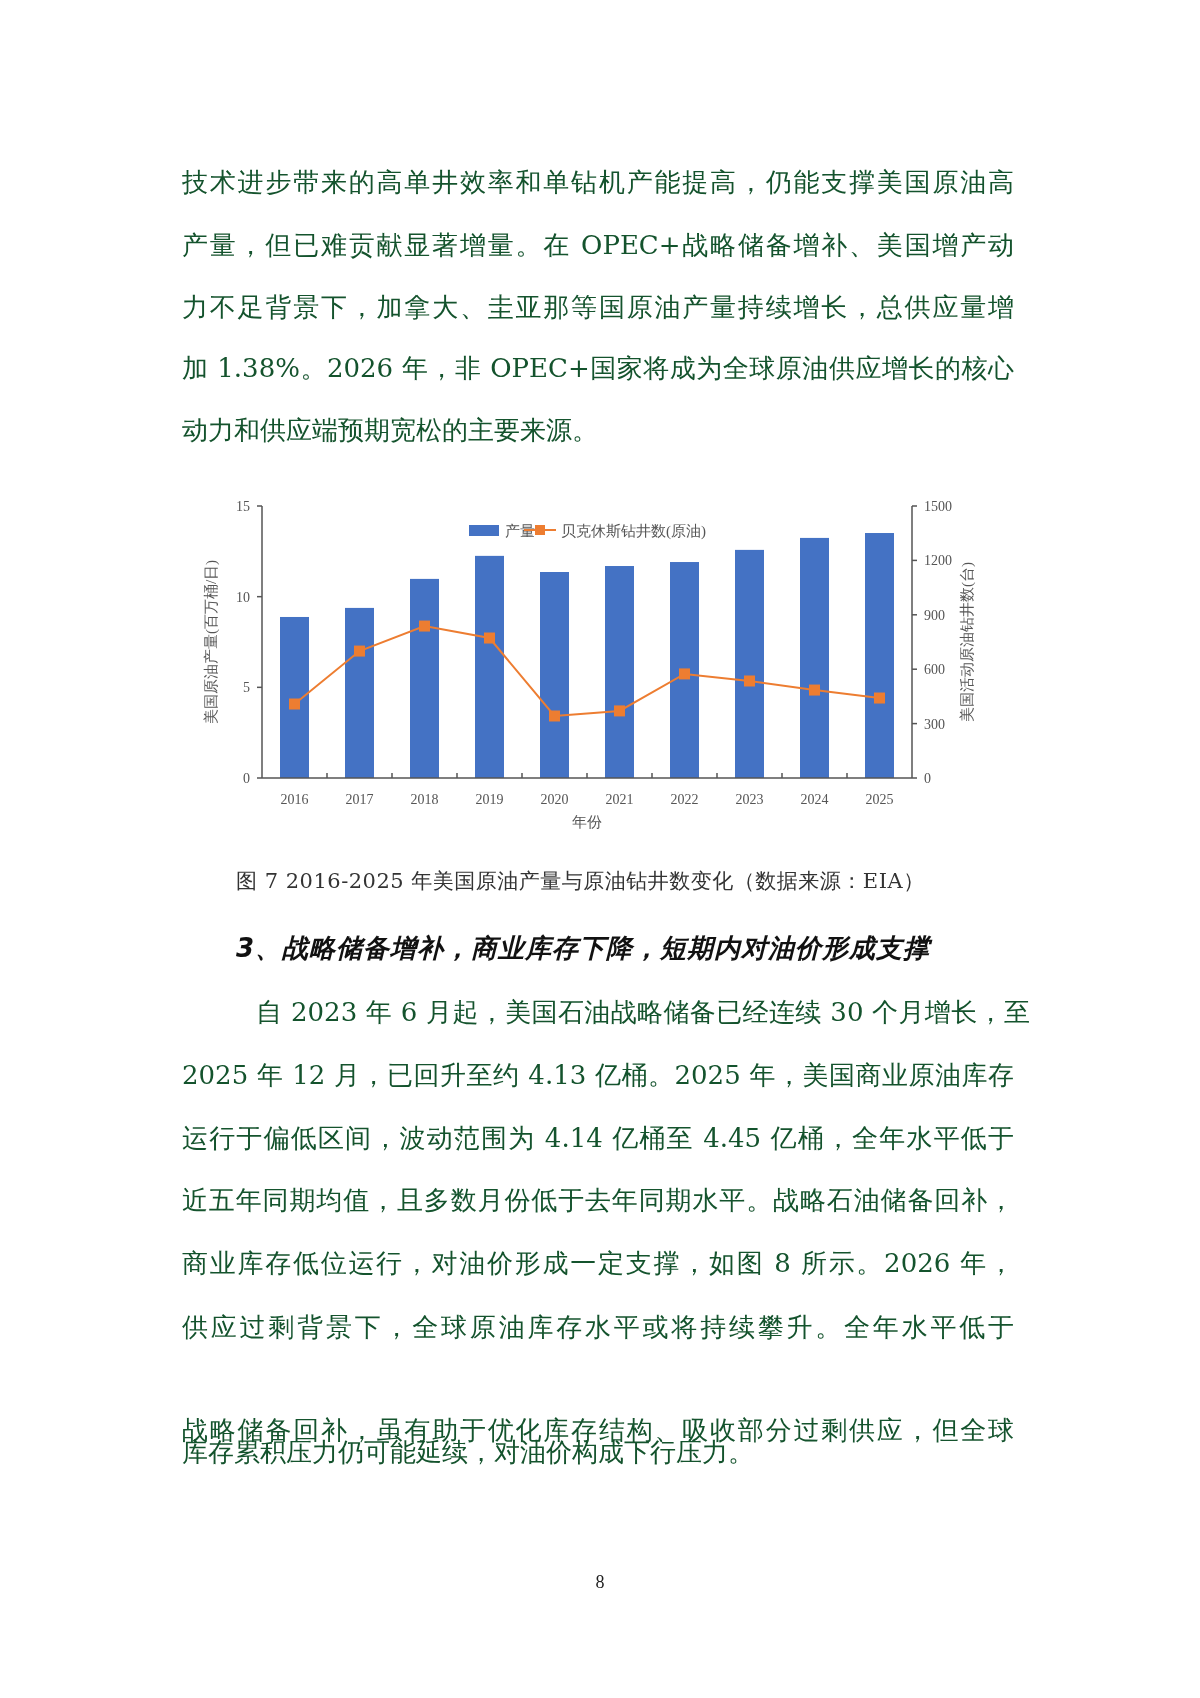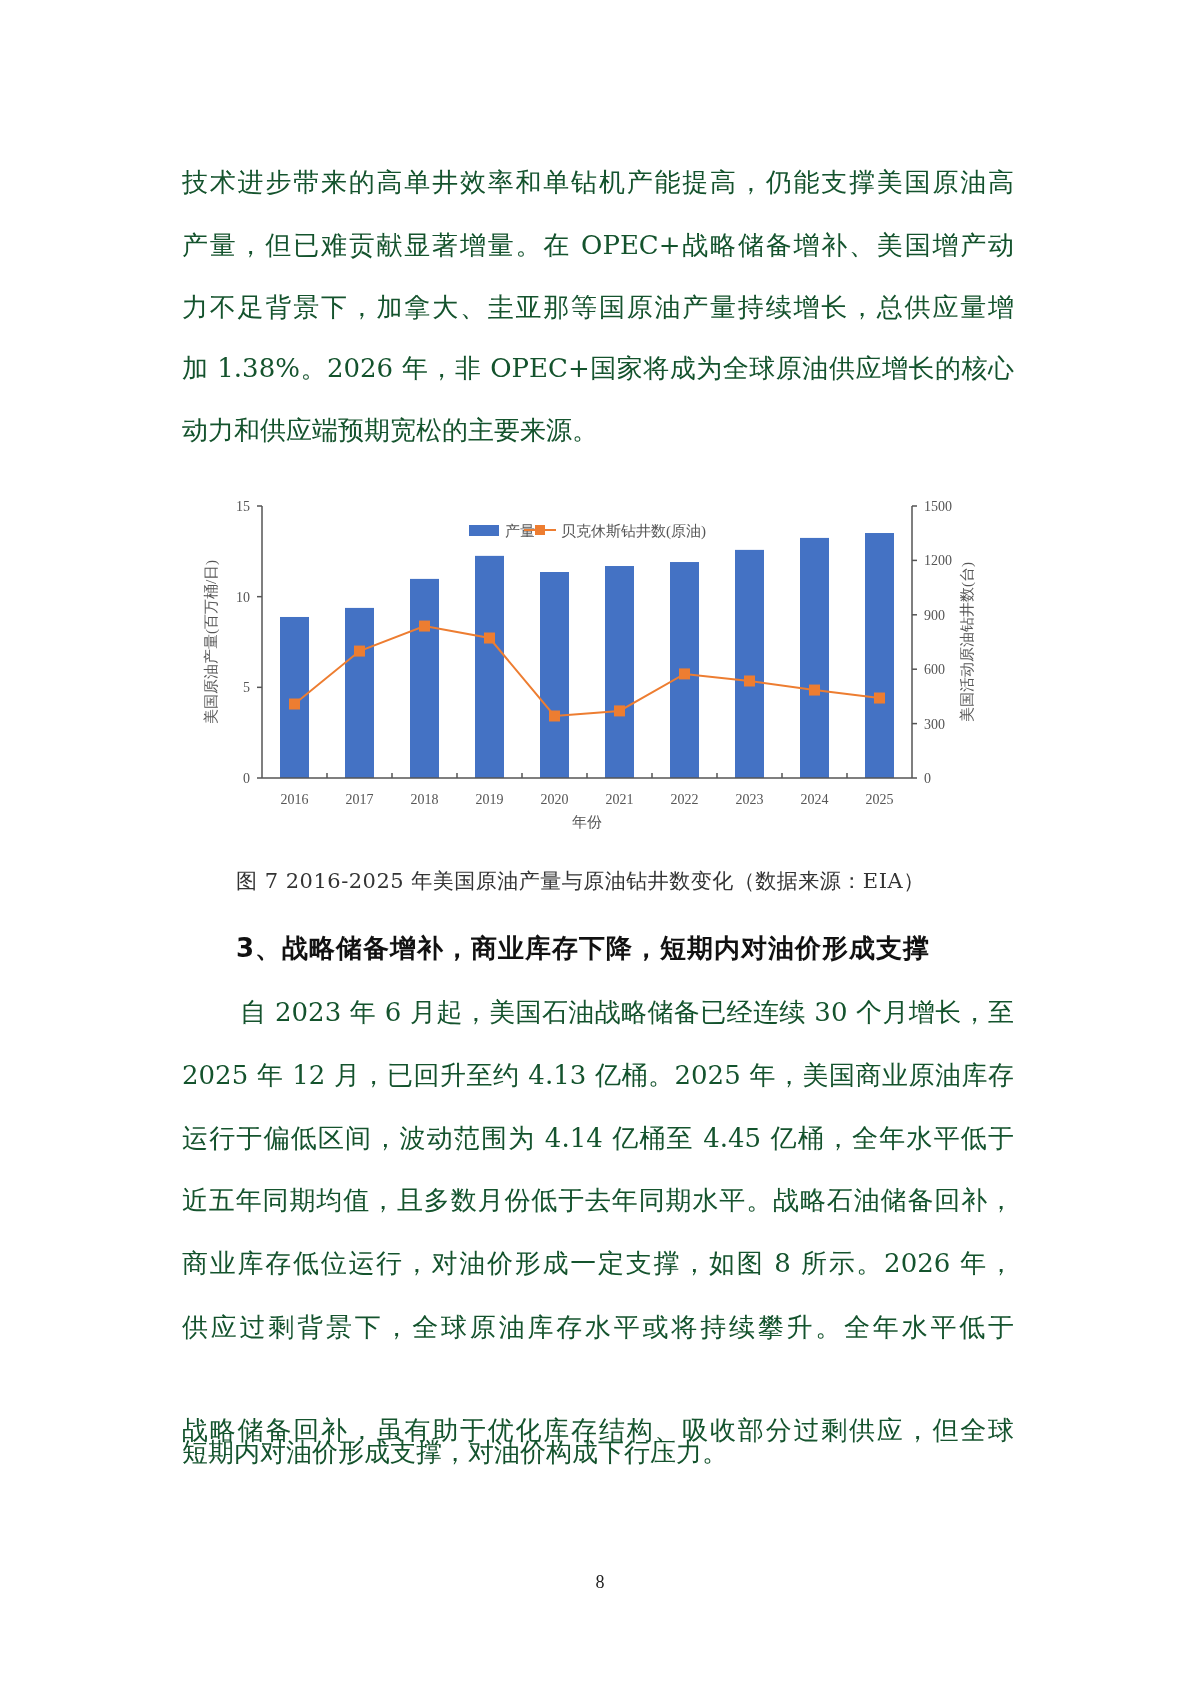--- a/index.html
+++ b/index.html
@@ -2,26 +2,26 @@
 <html><head>
 <meta charset="utf-8">
 <style>
   html, body { margin:0; padding:0; background:#ffffff; }
   body { width:1200px; height:1698px; position:relative; overflow:hidden;
          font-family:"DejaVu Serif","Liberation Serif",serif; color:#333; }
   .line { position:absolute; left:182px; width:832px; height:40px; line-height:40px;
           font-size:26px; white-space:nowrap; text-align:justify; text-align-last:justify;
           color:#14532d; }
   .line.last { text-align-last:left; }
-  .line.indent { left:240px; width:774px; }
+  .line.indent { left:256px; width:774px; }
   .caption { position:absolute; left:236px; width:760px; top:850px; height:36px; line-height:36px;
              font-size:21px; color:#333; white-space:nowrap; letter-spacing:0.5px;margin-top:13px; }
   .heading { position:absolute; left:236px; top:928px; height:40px; line-height:40px;
              font-size:26px; font-weight:bold; color:#111; white-space:nowrap; letter-spacing:1px;
-             font-family:"DejaVu Sans","Liberation Sans",sans-serif; }
+             font-family:"DejaVu Sans","Liberation Sans",sans-serif;font-style:italic; }
   .page-num { position:absolute; left:590px; top:1572px; width:20px; text-align:center;
               font-size:18px; color:#222; font-family:"Liberation Serif",serif; }
   #chart { position:absolute; left:0; top:0; width:1200px; height:850px; pointer-events:none; }
   #chart text { font-family:"Liberation Serif","DejaVu Serif",serif; fill:#555; }
 </style>
 </head>
 <body>
 
 <div>
   <div class="line" style="top:162px">技术进步带来的高单井效率和单钻机产能提高，仍能支撑美国原油高</div>
@@ -124,16 +124,16 @@
 <div class="heading">3、战略储备增补，商业库存下降，短期内对油价形成支撑</div>
 
 <div>
   <div class="line indent" style="top:992px">自 2023 年 6 月起，美国石油战略储备已经连续 30 个月增长，至</div>
   <div class="line" style="top:1055px">2025 年 12 月，已回升至约 4.13 亿桶。2025 年，美国商业原油库存</div>
   <div class="line" style="top:1118px">运行于偏低区间，波动范围为 4.14 亿桶至 4.45 亿桶，全年水平低于</div>
   <div class="line" style="top:1180px">近五年同期均值，且多数月份低于去年同期水平。战略石油储备回补，</div>
   <div class="line" style="top:1243px">商业库存低位运行，对油价形成一定支撑，如图 8 所示。2026 年，</div>
   <div class="line" style="top:1307px">供应过剩背景下，全球原油库存水平或将持续攀升。全年水平低于</div>
   <div class="line" style="top:1410px">战略储备回补，虽有助于优化库存结构、吸收部分过剩供应，但全球</div>
-  <div class="line last" style="top:1432px">短期内对油价形成支撑，对油价构成下行压力。</div>
+  <div class="line last" style="top:1432px">库存累积压力仍可能延续，对油价构成下行压力。</div>
 </div>
 
 <div class="page-num">8</div>
 
 </body></html>

